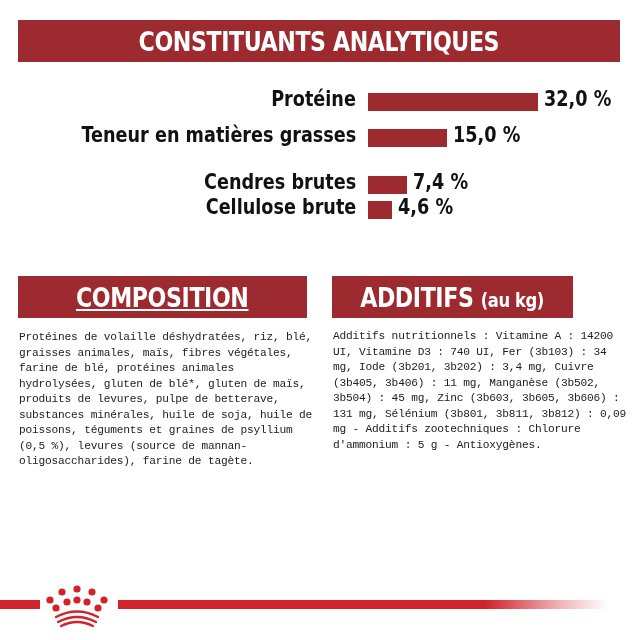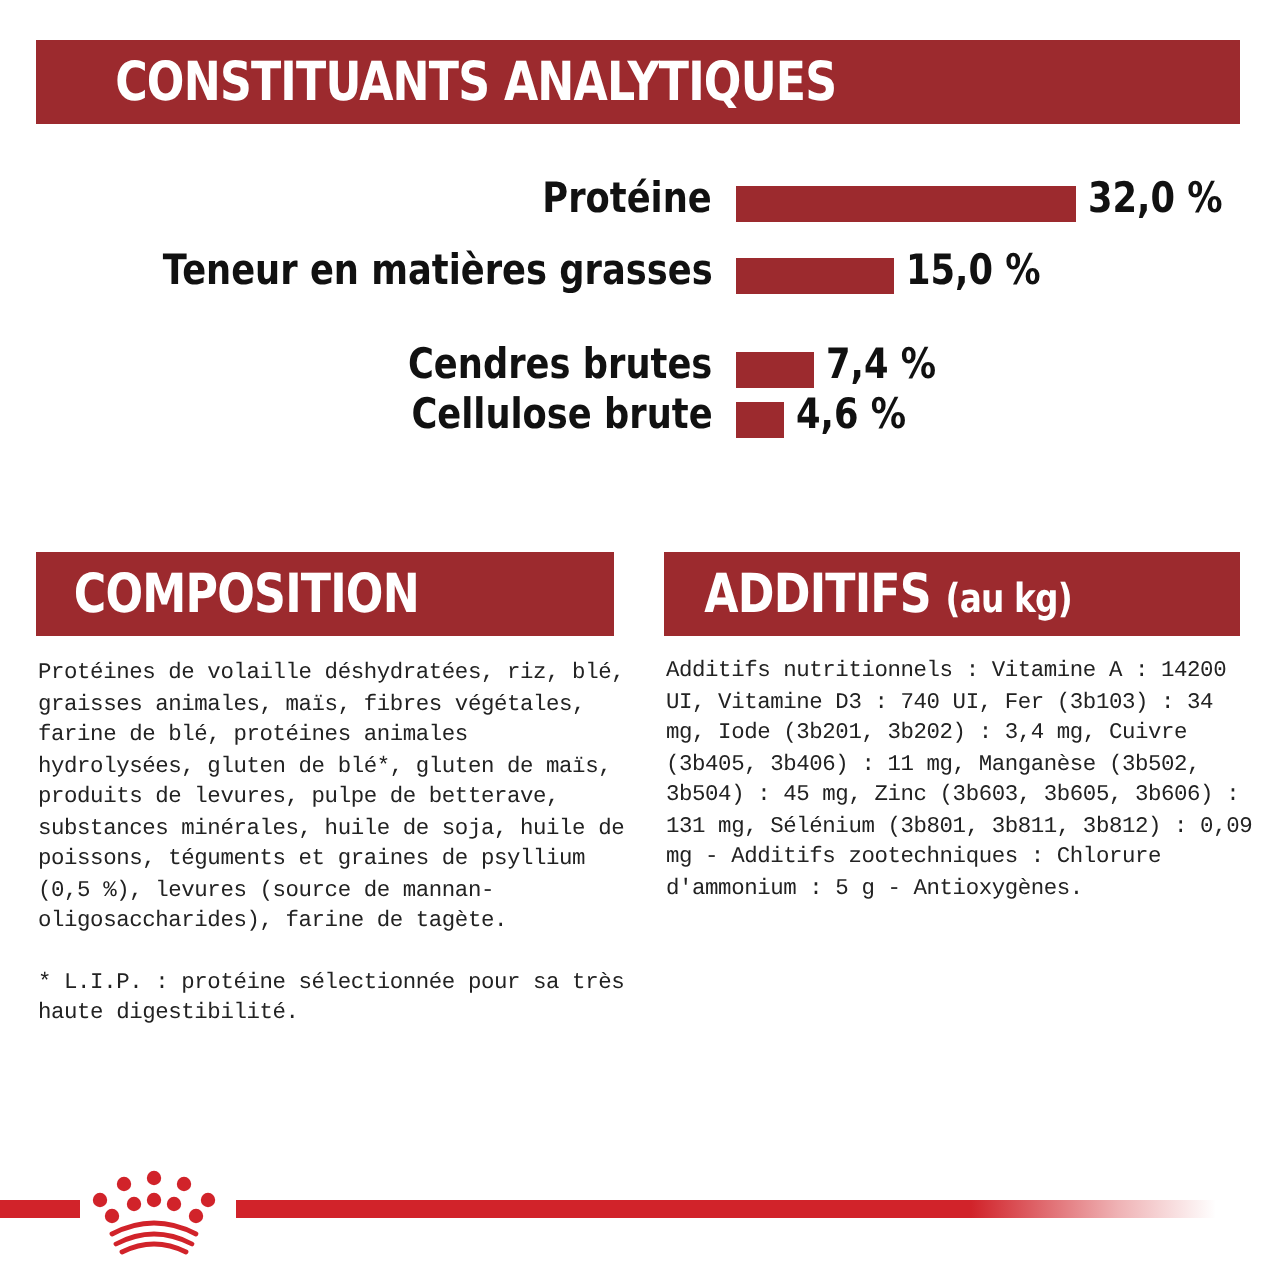--- a/index.html
+++ b/index.html
@@ -2,28 +2,28 @@
 <html><head>
 <meta charset="utf-8">
 <style>
   html, body { margin:0; padding:0; }
   body {
     width:640px; height:640px; background:#ffffff; position:relative; overflow:hidden;
     font-family: "Liberation Sans", "DejaVu Sans", sans-serif; color:#1a1a1a;
   }
   .banner {
     position:absolute; background:#9c2a2e; color:#ffffff;
-    display:flex; align-items:center; justify-content:flex-start;
+    display:flex; align-items:center; justify-content:center;
     font-family: "DejaVu Sans", sans-serif; font-weight:bold;
     letter-spacing:-0.5px;
   }
   .banner-top { left:18px; top:20px; width:602px; height:42px; font-size:27px; transform-origin:center; }
   .banner-top span, .banner-comp span, .banner-add .main { display:inline-block; transform:scaleX(0.82); }
-  .banner-comp { left:18px; top:276px; width:289px; height:42px; font-size:27px; }
-  .banner-add { left:332px; top:276px; width:288px; height:42px; font-size:27px; }
+  .banner-comp { left:18px; top:276px; width:289px; height:42px; font-size:27px;text-decoration:underline; }
+  .banner-add { left:332px; top:276px; width:241px; height:42px; font-size:27px; }
   .banner-add .wrap { display:inline-block; transform:scaleX(0.82); white-space:nowrap; }
   .banner-add .sub { font-size:20px; }
 
   .chart-row { position:absolute; left:0; width:640px; height:18px;margin-left:48px; }
   .chart-label {
     position:absolute; right:332px; top:-6px; white-space:nowrap;
     font-family:"DejaVu Sans", sans-serif; font-weight:bold; font-size:21px;
     transform:scaleX(0.84); transform-origin:right center; color:#111;
   }
   .chart-bar { position:absolute; left:320px; top:0; height:18px; background:#9c2a2e; }
@@ -84,21 +84,20 @@
 
 <div class="banner banner-add">
   <span class="wrap">
     <span>ADDITIFS</span>
     <span class="sub">(au kg)</span>
   </span>
 </div>
 
 <div class="text-block comp-text">
   <div>Protéines de volaille déshydratées, riz, blé, graisses animales, maïs, fibres végétales, farine de blé, protéines animales hydrolysées, gluten de blé*, gluten de maïs, produits de levures, pulpe de betterave, substances minérales, huile de soja, huile de poissons, téguments et graines de psyllium (0,5 %), levures (source de mannan-oligosaccharides), farine de tagète.</div>
-  <div class="note">* L.I.P. : protéine sélectionnée pour sa très haute digestibilité.</div>
 </div>
 
 <div class="text-block add-text">
   <div>Additifs nutritionnels : Vitamine A : 14200 UI, Vitamine D3 : 740 UI, Fer (3b103) : 34 mg, Iode (3b201, 3b202) : 3,4 mg, Cuivre (3b405, 3b406) : 11 mg, Manganèse (3b502, 3b504) : 45 mg, Zinc (3b603, 3b605, 3b606) : 131 mg, Sélénium (3b801, 3b811, 3b812) : 0,09 mg - Additifs zootechniques : Chlorure d'ammonium : 5 g - Antioxygènes.</div>
 </div>
 
 <div class="footer-line-left"></div>
 <svg class="logo" viewBox="0 0 70 44">
   <g fill="#d1232a">
     <circle cx="8" cy="16" r="3.6"></circle>

